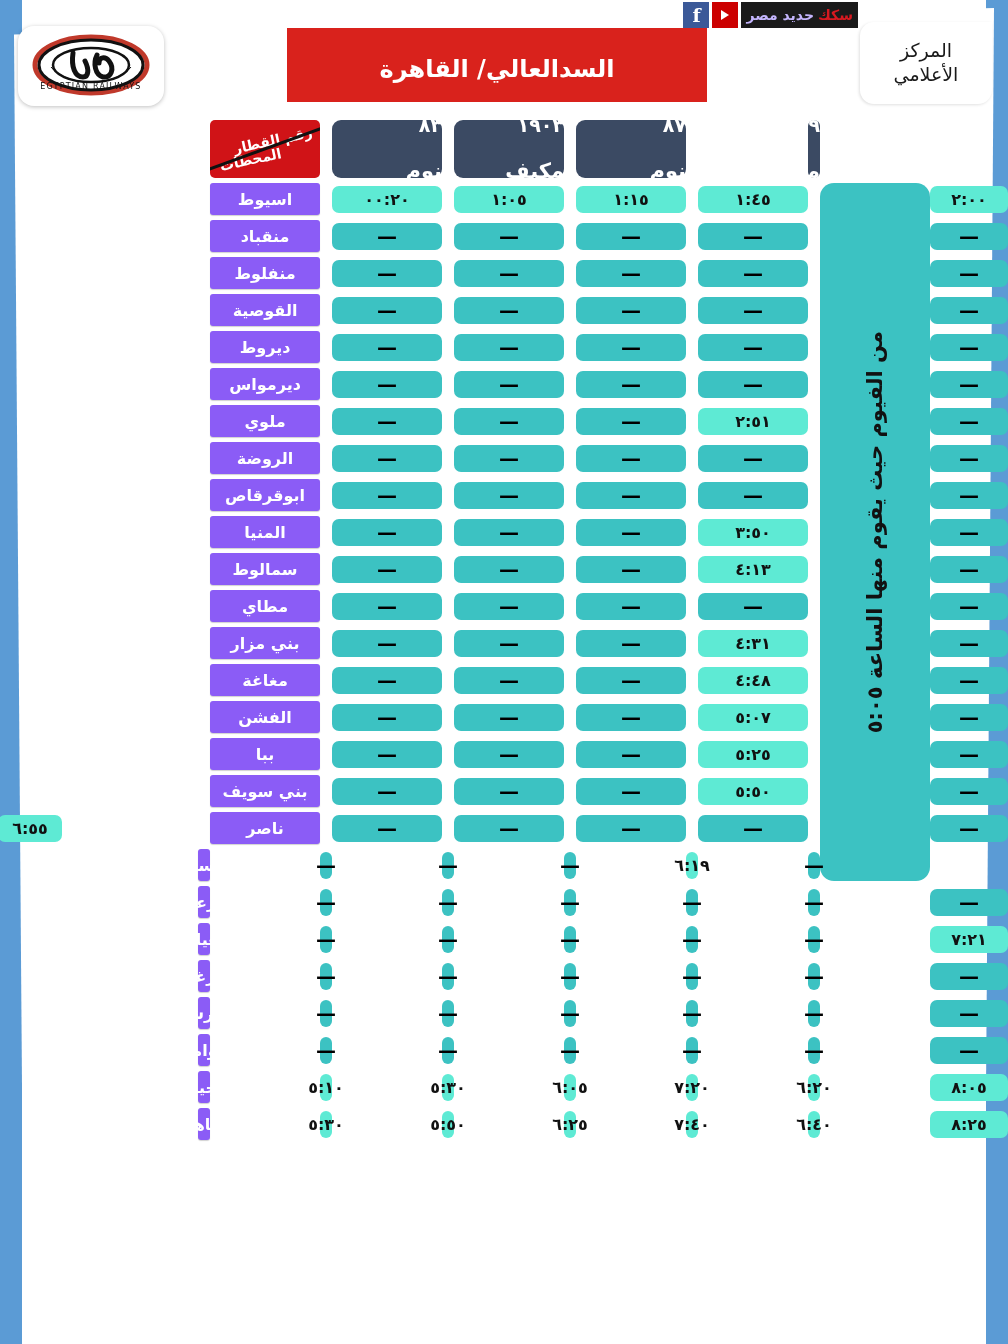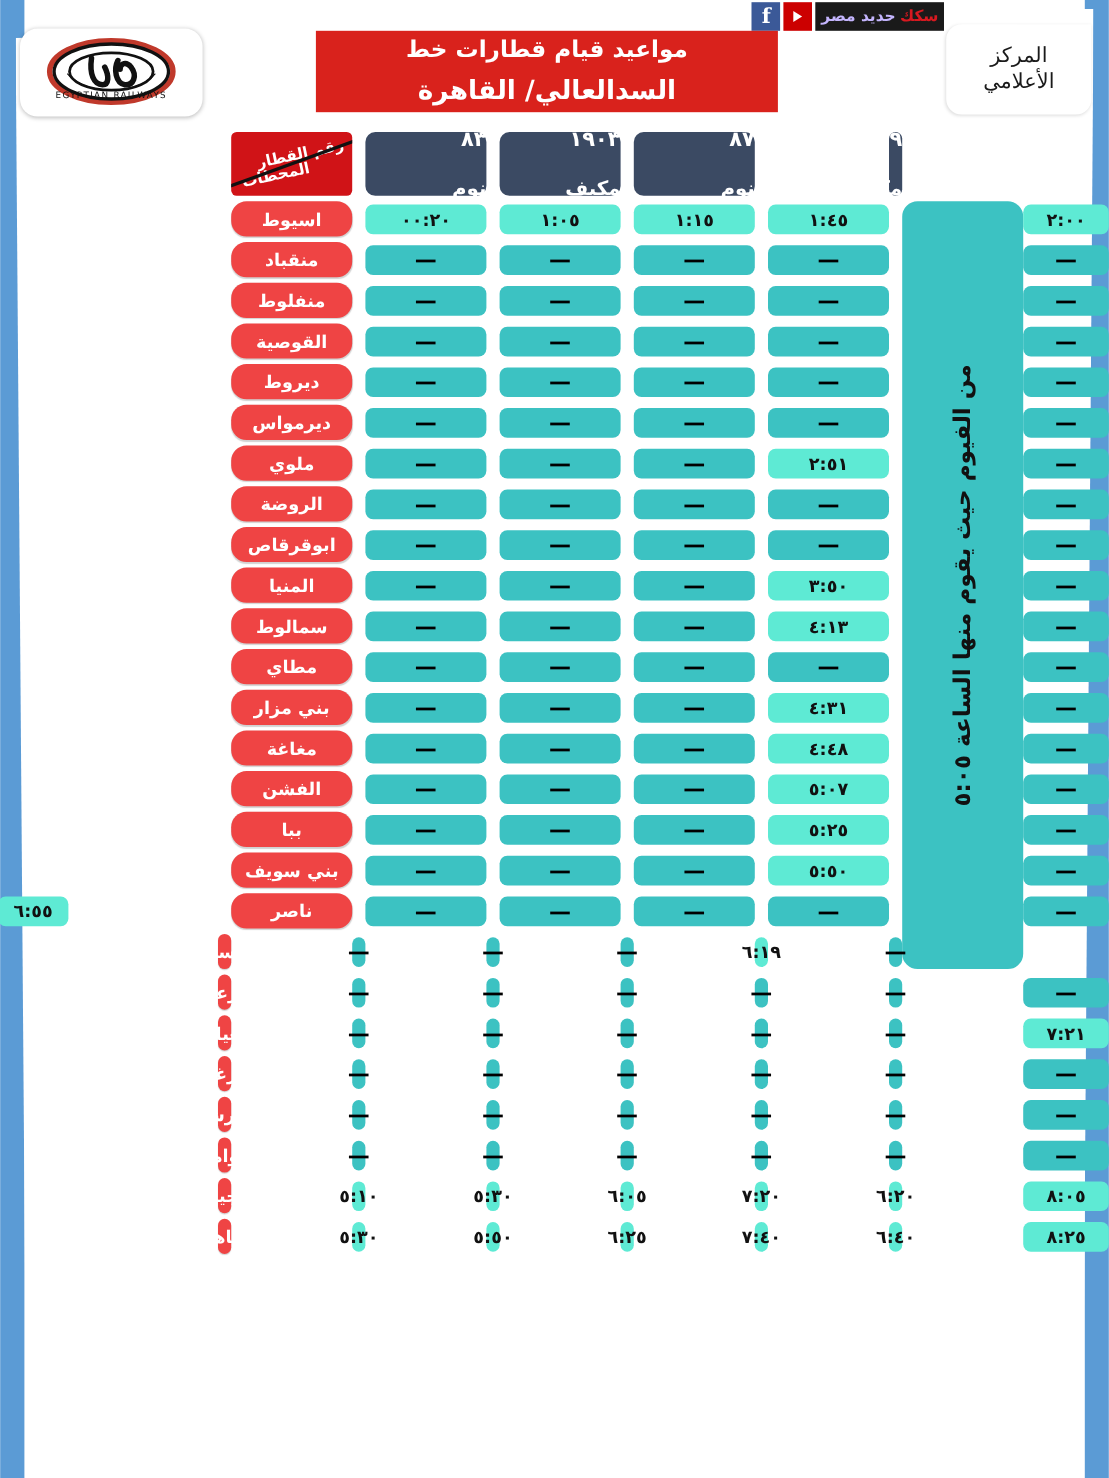--- a/index.html
+++ b/index.html
@@ -27,21 +27,21 @@
   #social-strip{position:absolute;right:150px;top:2px;display:flex;align-items:center;gap:3px;direction:ltr;}
   .sq-icon{width:26px;height:26px;display:flex;align-items:center;justify-content:center;}
   #fb-icon{background:#3b5998;color:#fff;font-weight:bold;font-size:19px;font-family:"DejaVu Serif",serif;}
   #yt-icon{background:#cc0000;color:#fff;display:flex;align-items:center;justify-content:center;}
   #yt-icon .tri{width:0;height:0;border-left:8px solid #fff;border-top:5px solid transparent;border-bottom:5px solid transparent;}
   #brand-chip{background:#1a1a1a;height:26px;display:flex;align-items:center;padding:0 5px;gap:4px;direction:rtl;}
   #brand-chip .red{color:#d71920;font-size:14px;font-weight:bold;}
   #brand-chip .white{color:#c4b5fd;font-size:14px;font-weight:bold;}
 
   
-  #logo-box{position:absolute;left:18px;top:26px;width:166px;height:80px;
+  #logo-box{position:absolute;left:18px;top:26px;width:146px;height:80px;
     background:#ffffff;border-radius:16px;box-shadow:0 1px 4px rgba(0,0,0,.25);
     display:flex;align-items:center;justify-content:center;}
   #logo-svg{width:128px;height:70px;}
 
   
   #title-banner{
     position:absolute;left:287px;top:28px;width:420px;height:74px;
     background:#d9221c;color:#ffffff;
     display:flex;flex-direction:column;align-items:center;justify-content:center;
     font-weight:bold;line-height:1.22;text-align:center;
@@ -69,32 +69,32 @@
   }
   
   .pill{
     height:27px;border-radius:7px;
     display:flex;align-items:center;justify-content:center;
     font-weight:bold;font-size:16px;color:#111111;
     letter-spacing:.2px;
   }
   .pill.teal{background:#5eead4;}
   .pill.dash{background:#3cc2c2;color:#000;font-size:20px;}
-  .pill.station{background:#ef4444;color:#ffffff;font-size:16px;height:32px;
-                border-radius:14px;box-shadow:0 1px 1px rgba(0,0,0,.18);}
+  .pill.station{background:#8b5cf6;color:#ffffff;font-size:16px;height:32px;
+                border-radius:3px;box-shadow:0 1px 1px rgba(0,0,0,.18);}
   .spacer{height:1px;}
 
   
   .hdr{
     height:58px;border-radius:9px;background:#3b4a63;color:#ffffff;
     display:flex;flex-direction:column;align-items:flex-start;justify-content:center;
     font-weight:bold;line-height:1.2;
   }
   .hdr .num{font-size:19px;}
-  .hdr .kind{font-size:18px;margin-top:22px;}
+  .hdr .kind{font-size:21px;margin-top:22px;}
   .hdr-corner{
     height:58px;border-radius:5px;background:#d01317;color:#ffffff;
     position:relative;overflow:hidden;
   }
   .hdr-corner .t-top{position:absolute;top:4px;right:8px;font-size:14px;font-weight:bold;
      transform:rotate(-12deg);transform-origin:right center;}
   .hdr-corner .t-bot{position:absolute;bottom:4px;left:10px;font-size:14px;font-weight:bold;
      transform:rotate(-12deg);transform-origin:left center;}
   .hdr-corner .slash{position:absolute;left:-6%;top:50%;width:112%;height:3px;background:#111;
      transform:translateY(-50%) rotate(-20deg);}
@@ -141,21 +141,20 @@
     <ellipse cx="64" cy="34" rx="52" ry="25" fill="none" stroke="#111" stroke-width="3"></ellipse>
     <ellipse cx="64" cy="34" rx="38" ry="17" fill="none" stroke="#111" stroke-width="2.5"></ellipse>
     <path d="M46 22 C44 36, 48 46, 56 46 C62 46, 62 38, 58 30" fill="none" stroke="#111" stroke-width="5" stroke-linecap="round"></path>
     <path d="M70 24 C66 32, 68 44, 76 46 C84 47, 88 38, 82 30 C78 25, 72 26, 72 32" fill="none" stroke="#111" stroke-width="5" stroke-linecap="round"></path>
     <path d="M24 36 A44 26 0 0 0 104 36" fill="none" stroke="#111" stroke-width="1"></path>
     <text x="64" y="58" font-size="8" font-family="DejaVu Sans, sans-serif" fill="#111" text-anchor="middle" letter-spacing="1.2">EGYPTIAN RAILWAYS</text>
   </svg>
 </div>
 
 <div id="title-banner">
-  <div class="l1">مواعيد قيام قطارات خط</div>
   <div class="l2">السدالعالي/ القاهرة</div>
 </div>
 
 <div id="media-badge">
   <div>المركز</div>
   <div>الأعلامي</div>
 </div>
 
 <div id="schedule">
     <div class="spacer"></div>

